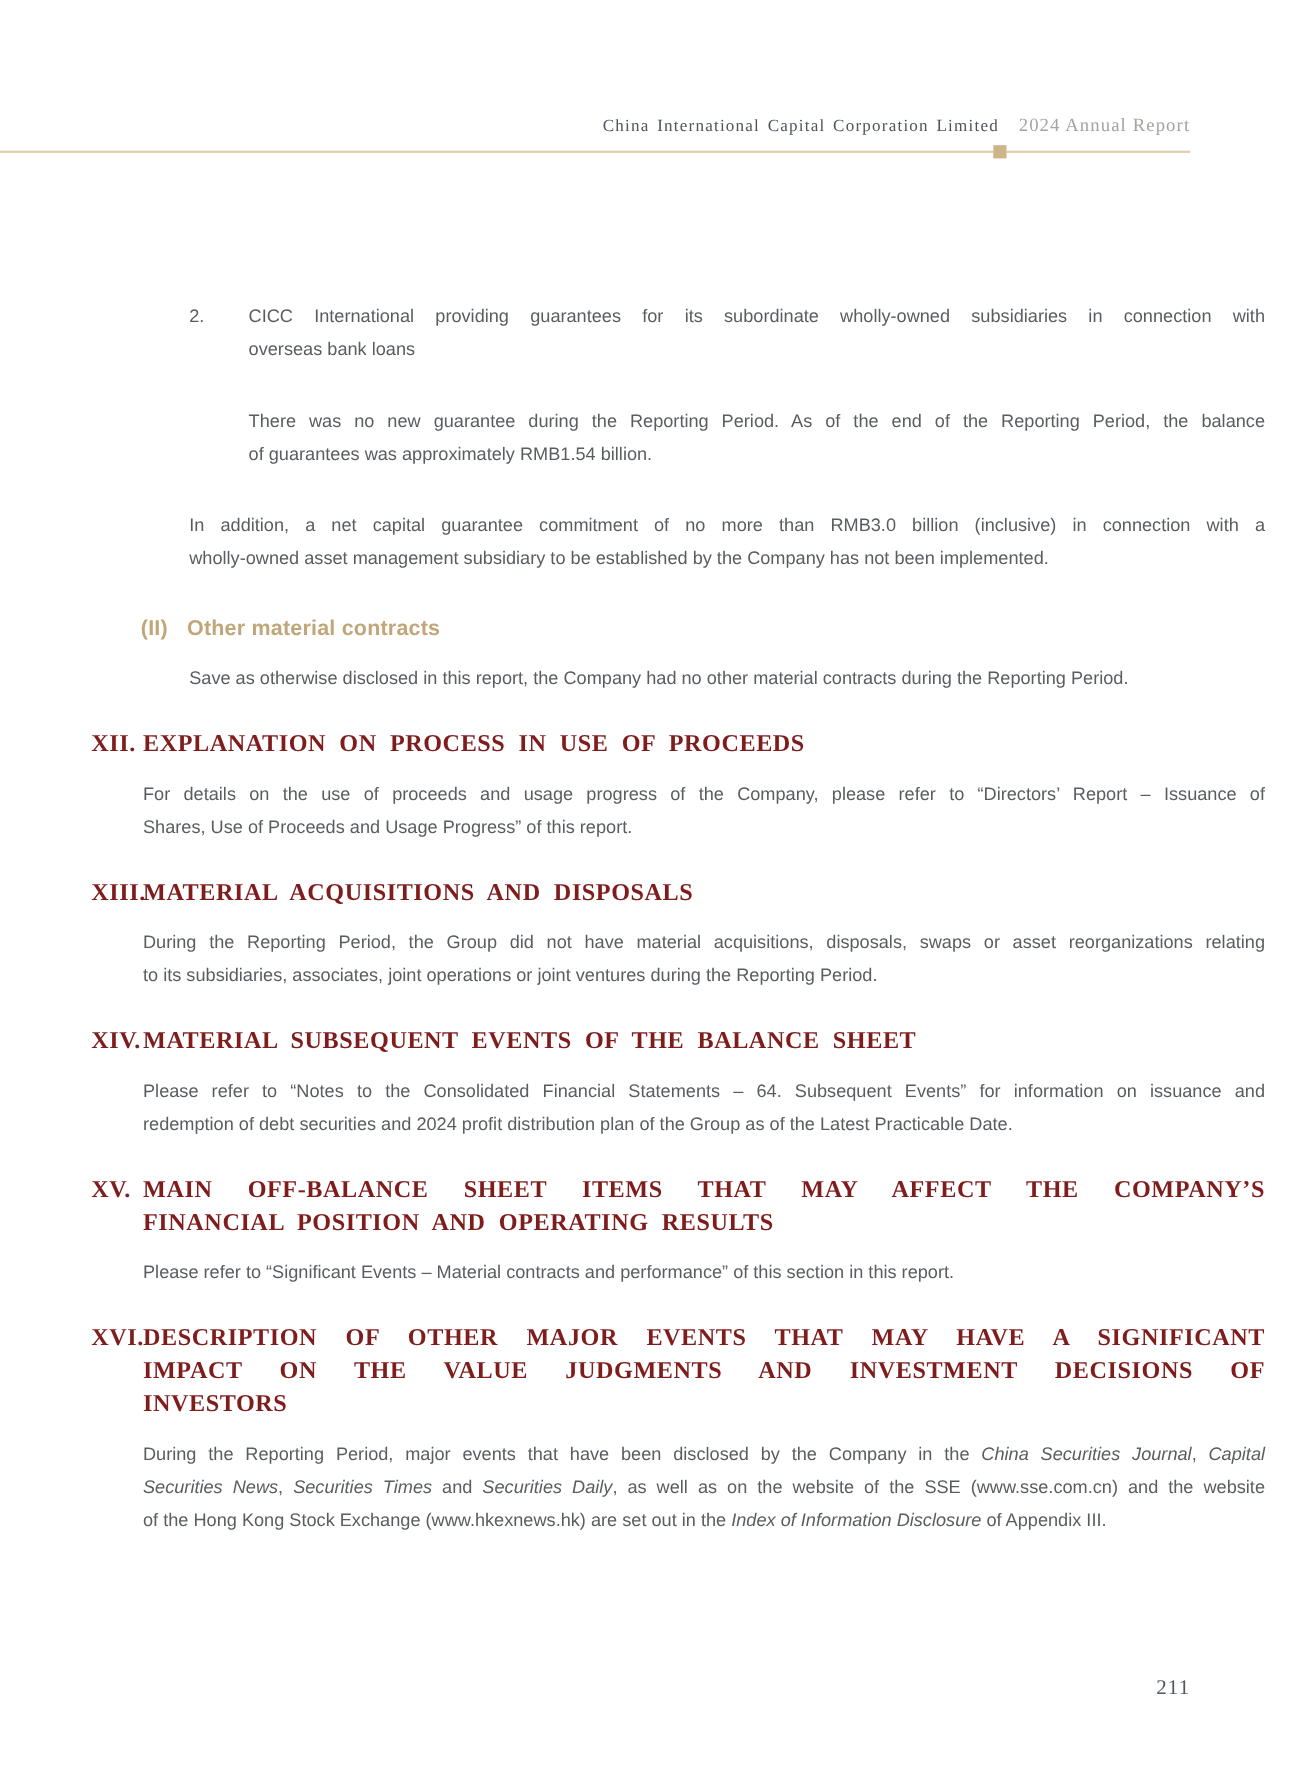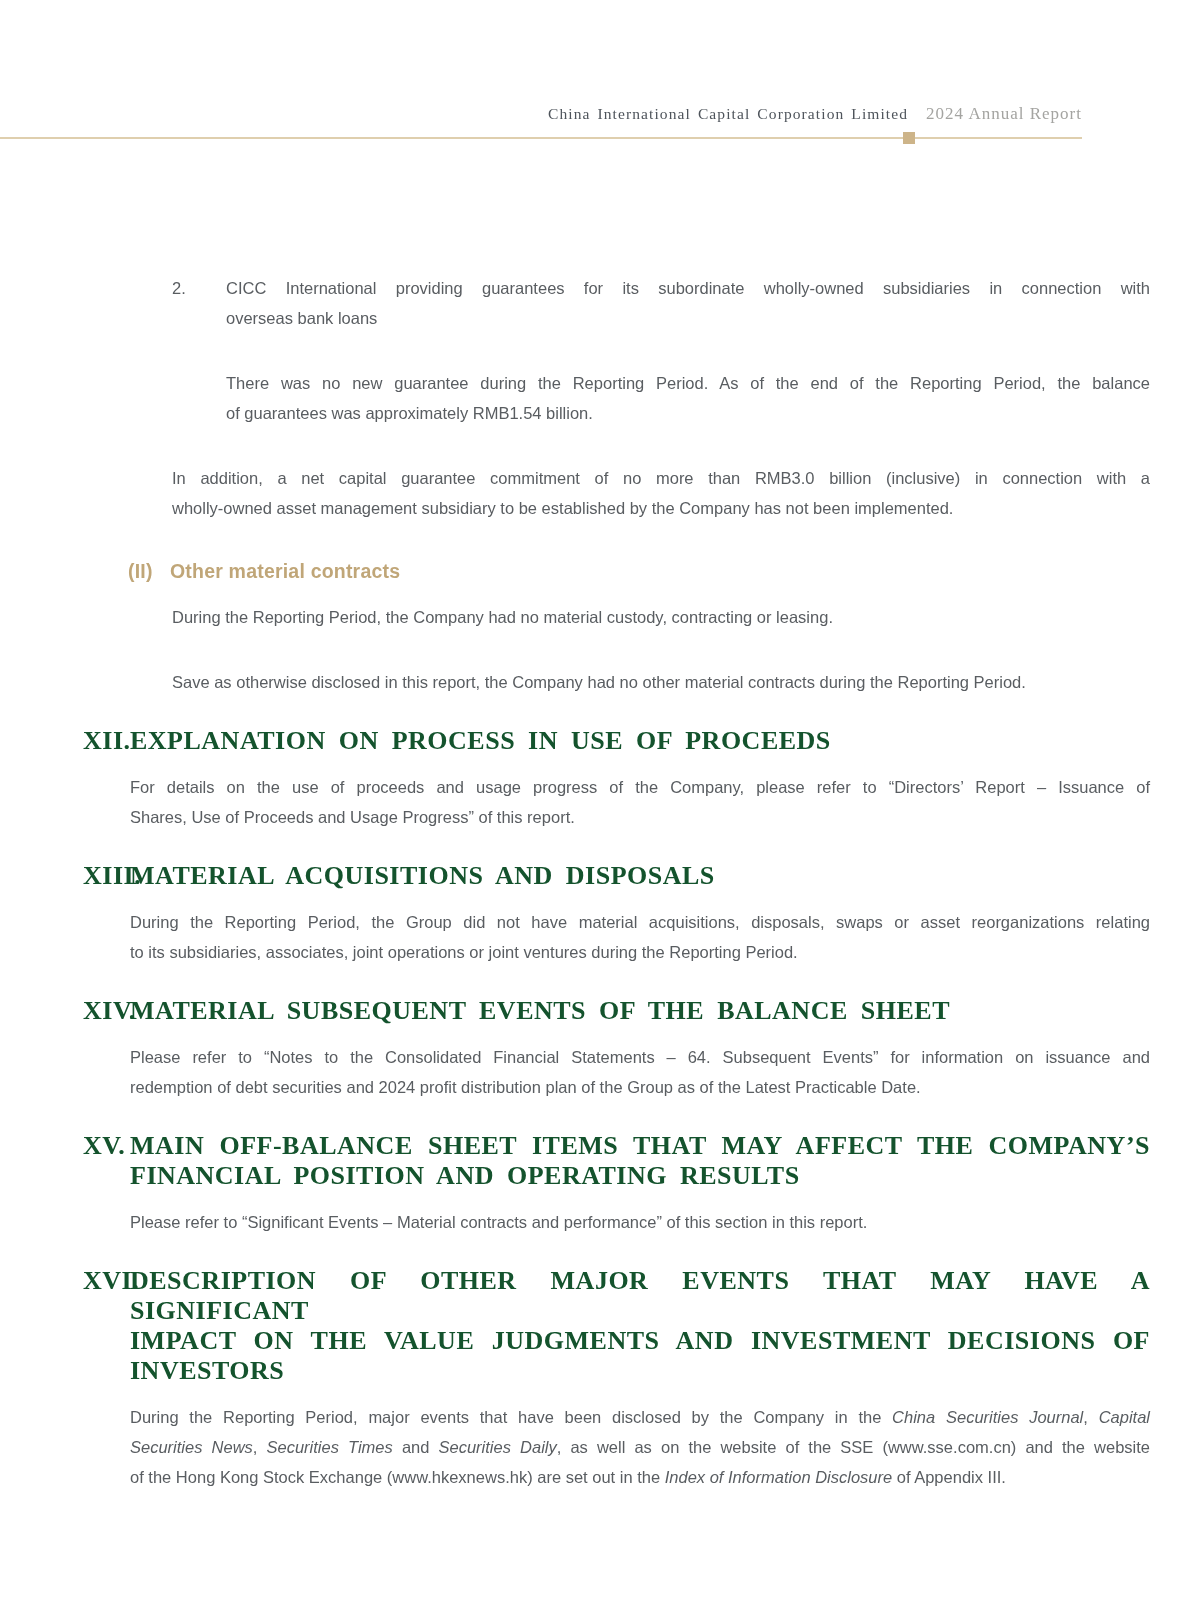--- a/index.html
+++ b/index.html
@@ -90,23 +90,23 @@
   }
   .h-ii .h-num { position: absolute; left: 0; top: 0; }
 
   .h-sec {
     position: relative;
     margin: -6px 0 16px 83px;
     width: 1067px;
     padding-left: 47px;
     font-family: "Liberation Serif", serif;
     font-weight: bold;
-    font-size: 26px;
+    font-size: 22px;
     line-height: 30px;
-    color: #14532d;
+    color: #7f1d1d;
     letter-spacing: 0.5px;
     word-spacing: 6px;
   }
   .h-sec .h-num { position: absolute; left: 0; top: 0; }
   .h-sec .jl { word-spacing: 6px; }
 
   .it { font-style: italic; }
 
   
   .pg-num {
@@ -149,23 +149,20 @@
     <div class="p-mid">
       <span class="line jl">In addition, a net capital guarantee commitment of no more than RMB3.0 billion (inclusive) in connection with a</span>
       <span class="line">wholly-owned asset management subsidiary to be established by the Company has not been implemented.</span>
     </div>
 
     <div class="h-ii">
       <span class="h-num">(II)</span>
       <span class="line">Other material contracts</span>
     </div>
     <div class="p-mid">
-      <span class="line">During the Reporting Period, the Company had no material custody, contracting or leasing.</span>
-    </div>
-    <div class="p-mid">
       <span class="line">Save as otherwise disclosed in this report, the Company had no other material contracts during the Reporting Period.</span>
     </div>
 
     <div class="h-sec">
       <span class="h-num">XII.</span>
       <span class="line">EXPLANATION ON PROCESS IN USE OF PROCEEDS</span>
     </div>
     <div class="p-sec">
       <span class="line jl">For details on the use of proceeds and usage progress of the Company, please refer to “Directors’ Report – Issuance of</span>
       <span class="line">Shares, Use of Proceeds and Usage Progress” of this report.</span>
@@ -205,14 +202,15 @@
       <span class="line">INVESTORS</span>
     </div>
     <div class="p-sec">
       <span class="line jl"><span>During the Reporting Period, major events that have been disclosed by the Company in the </span><span class="it">China Securities Journal</span><span>, </span><span class="it">Capital</span></span>
       <span class="line jl"><span class="it">Securities News</span><span>, </span><span class="it">Securities Times</span><span> and </span><span class="it">Securities Daily</span><span>, as well as on the website of the SSE (www.sse.com.cn) and the website</span></span>
       <span class="line"><span>of the Hong Kong Stock Exchange (www.hkexnews.hk) are set out in the </span><span class="it">Index of Information Disclosure</span><span> of Appendix III.</span></span>
     </div>
 
   </div>
 
+  <div class="pg-num">211</div>
 
 </div>
 
 </body></html>

